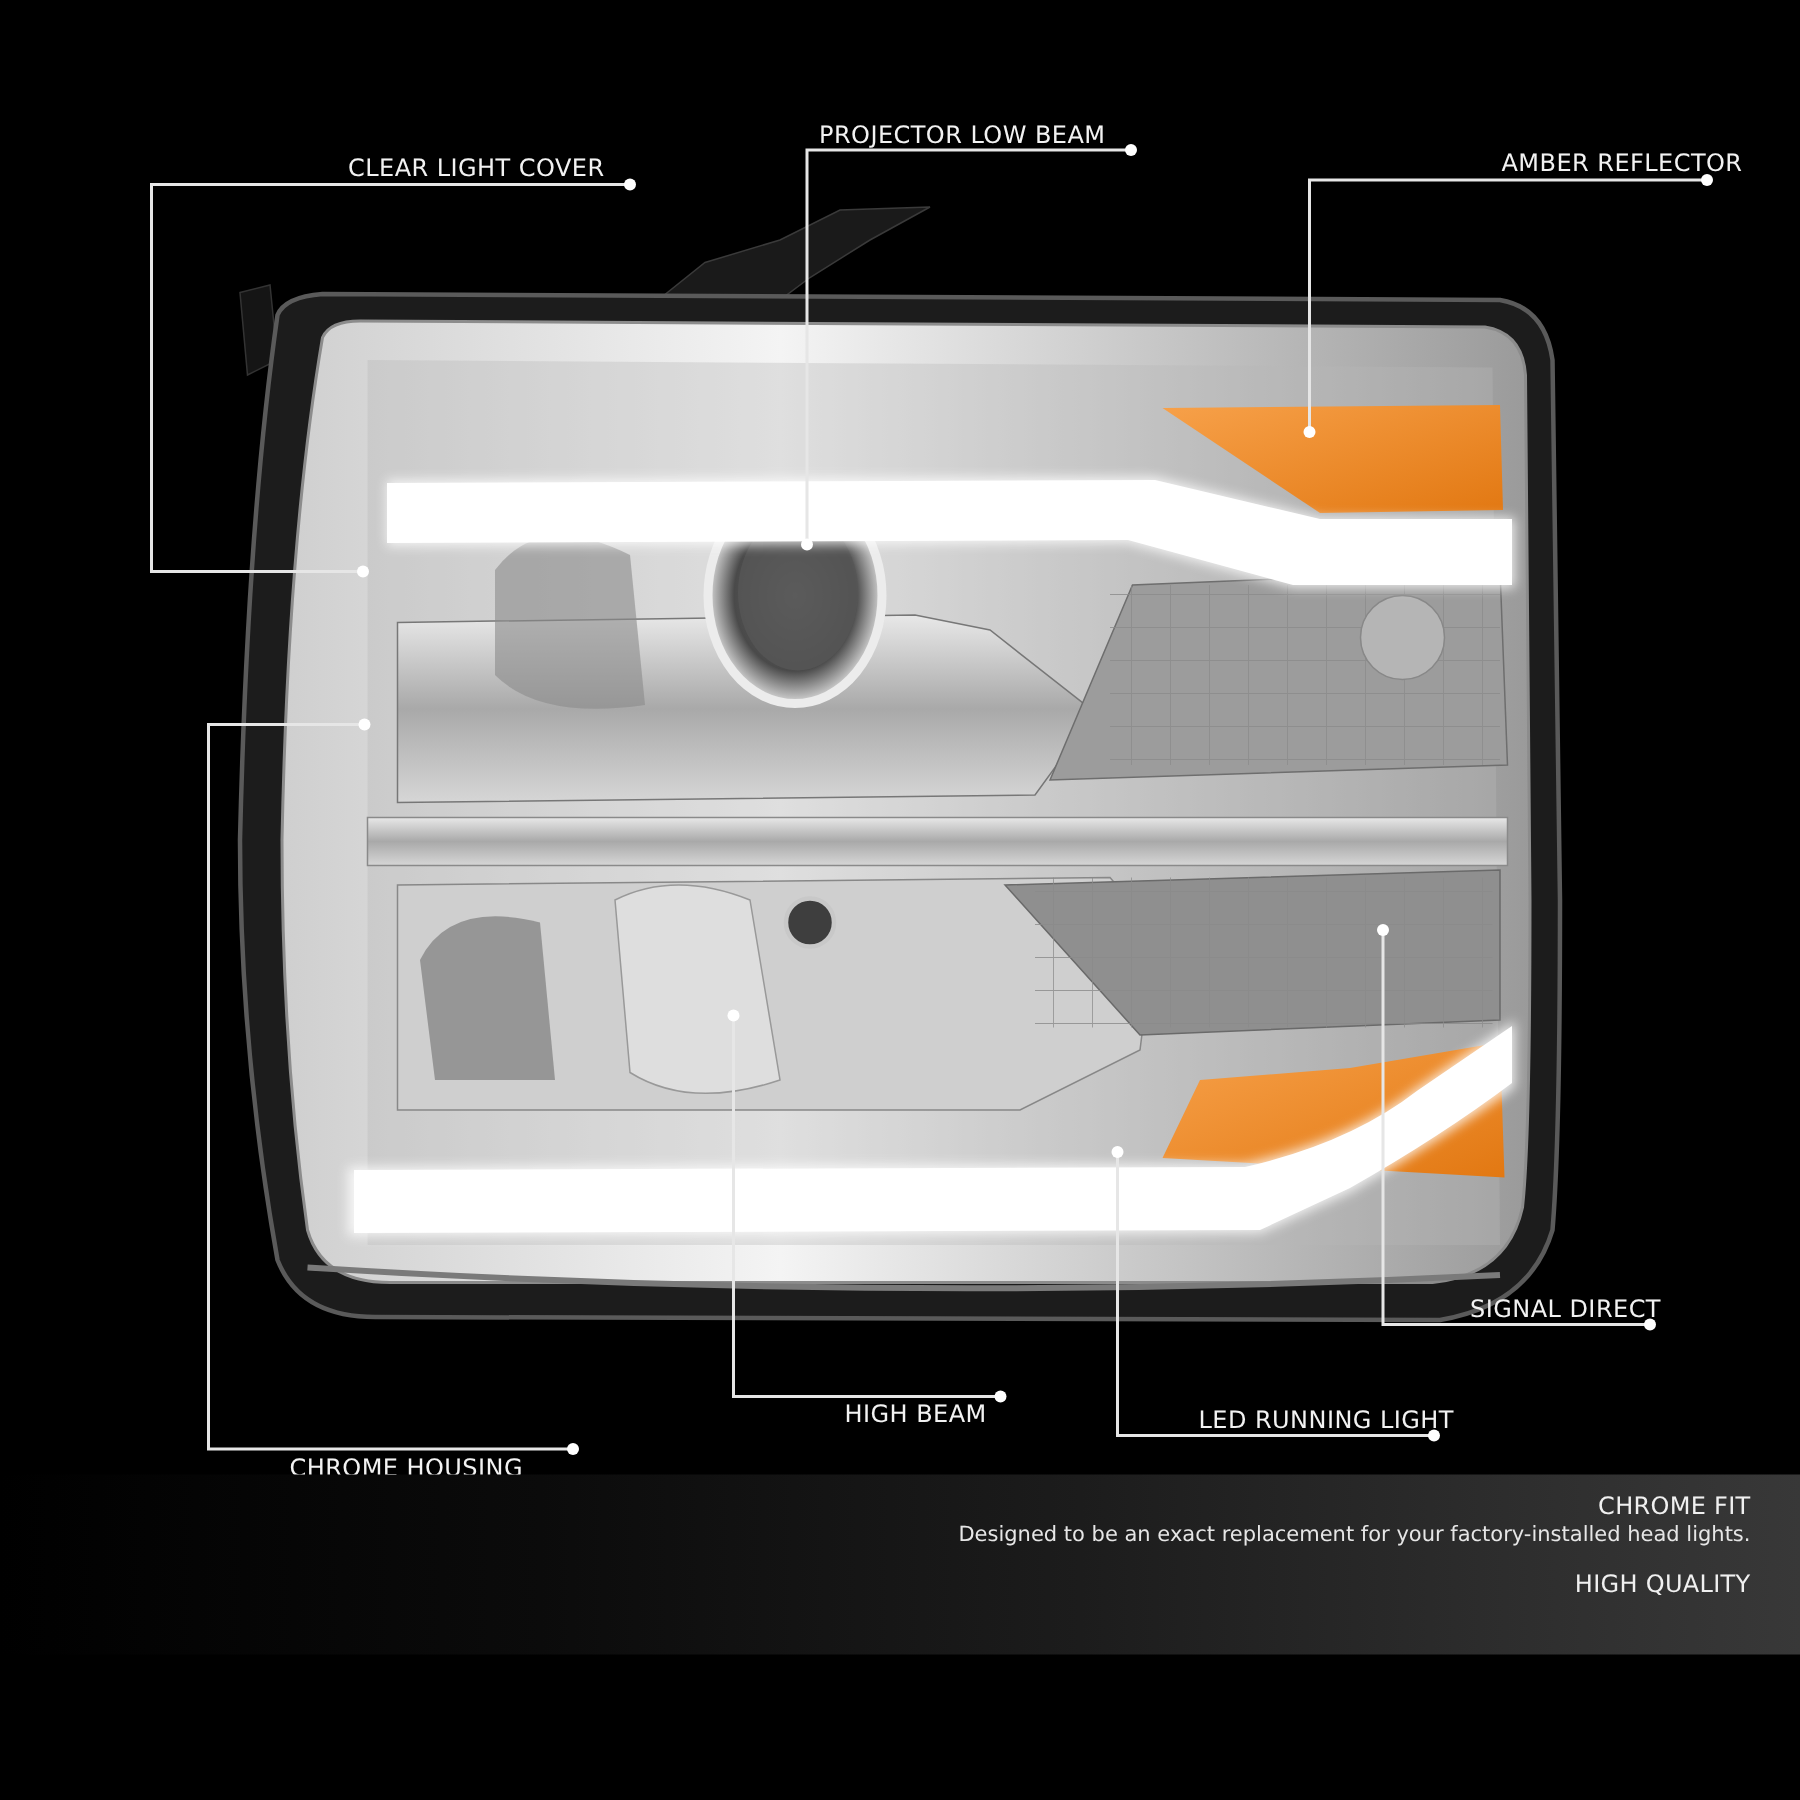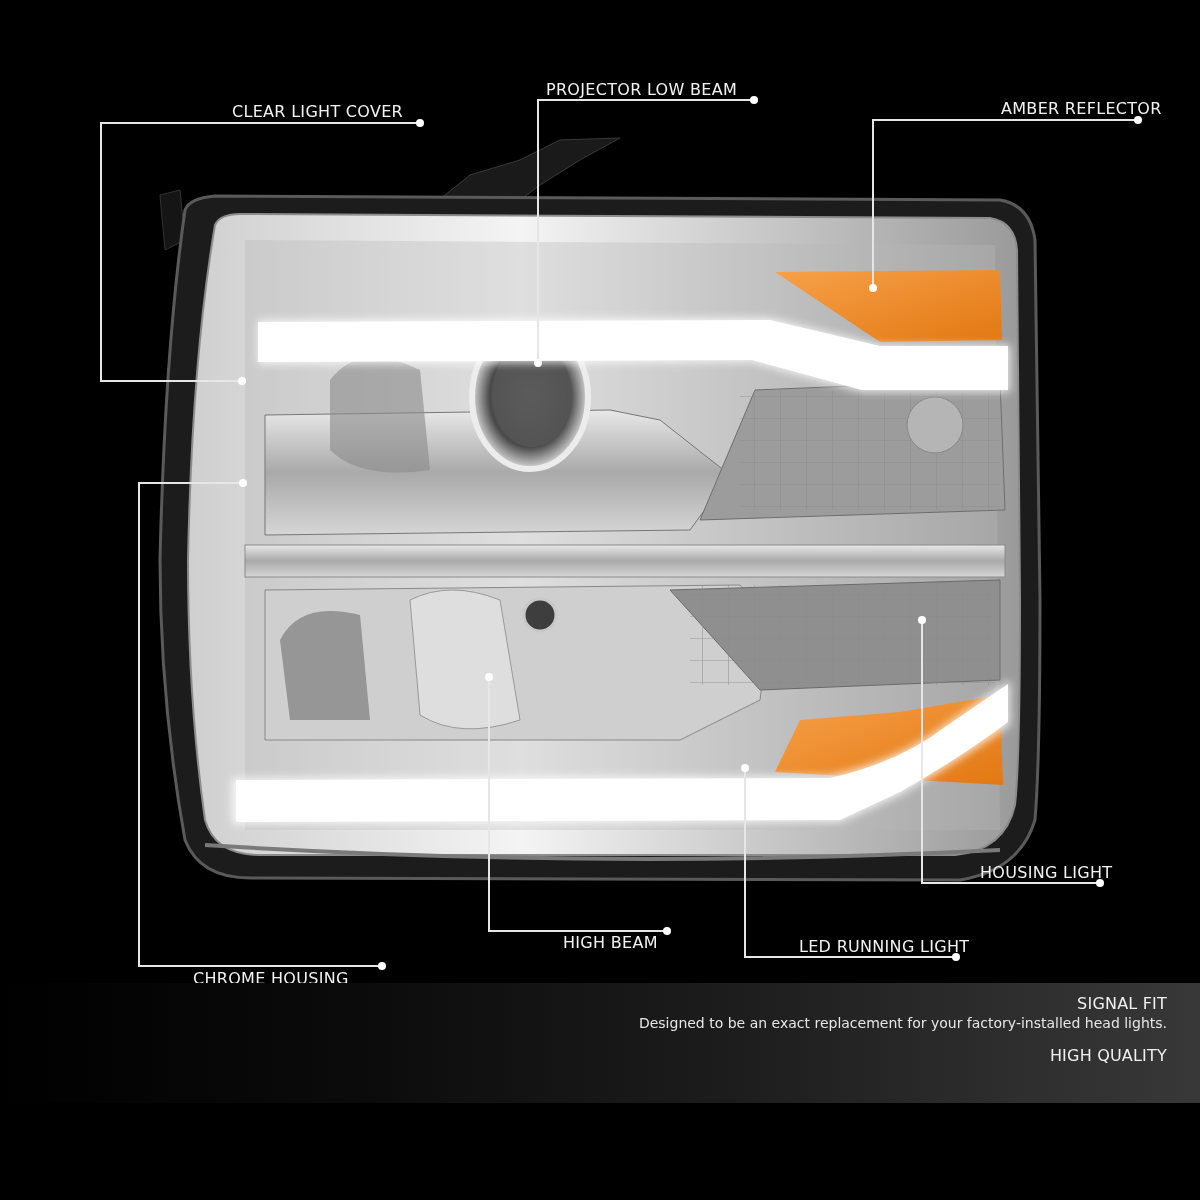--- a/index.html
+++ b/index.html
@@ -128,28 +128,28 @@
       <circle cx="489" cy="677" r="4"></circle>
         <circle cx="667" cy="931" r="4"></circle>
       <circle cx="745" cy="768" r="4"></circle>
         <circle cx="956" cy="957" r="4"></circle>
     </g>
   </svg>
 
   <div class="callout-label" style="left:232px; top:103px;">CLEAR LIGHT COVER</div>
   <div class="callout-label" style="left:546px; top:81px;">PROJECTOR LOW BEAM</div>
   <div class="callout-label" style="left:971px; top:100px;margin-left:30px;">AMBER REFLECTOR</div>
-  <div class="callout-label" style="left:980px; top:864px;">HOUSING LIGHT</div>
+  <div class="callout-label" style="left:980px; top:864px;">SIGNAL DIRECT</div>
   <div class="callout-label" style="left:193px; top:946px;margin-top:24px;">CHROME HOUSING</div>
   <div class="callout-label" style="left:563px; top:934px;">HIGH BEAM</div>
   <div class="callout-label" style="left:773px; top:938px;margin-left:26px;">LED RUNNING LIGHT</div>
 
   <div class="panel">
     <div class="feature" style="top:11px;">
-      <div class="title">SIGNAL FIT</div>
+      <div class="title">CHROME FIT</div>
       <div class="desc">Designed to be an exact replacement for your factory-installed head lights.</div>
     </div>
     <div class="feature" style="top:63px;">
       <div class="title">HIGH QUALITY</div>
     </div>
   </div>
 
 </div>
 
 </body></html>

